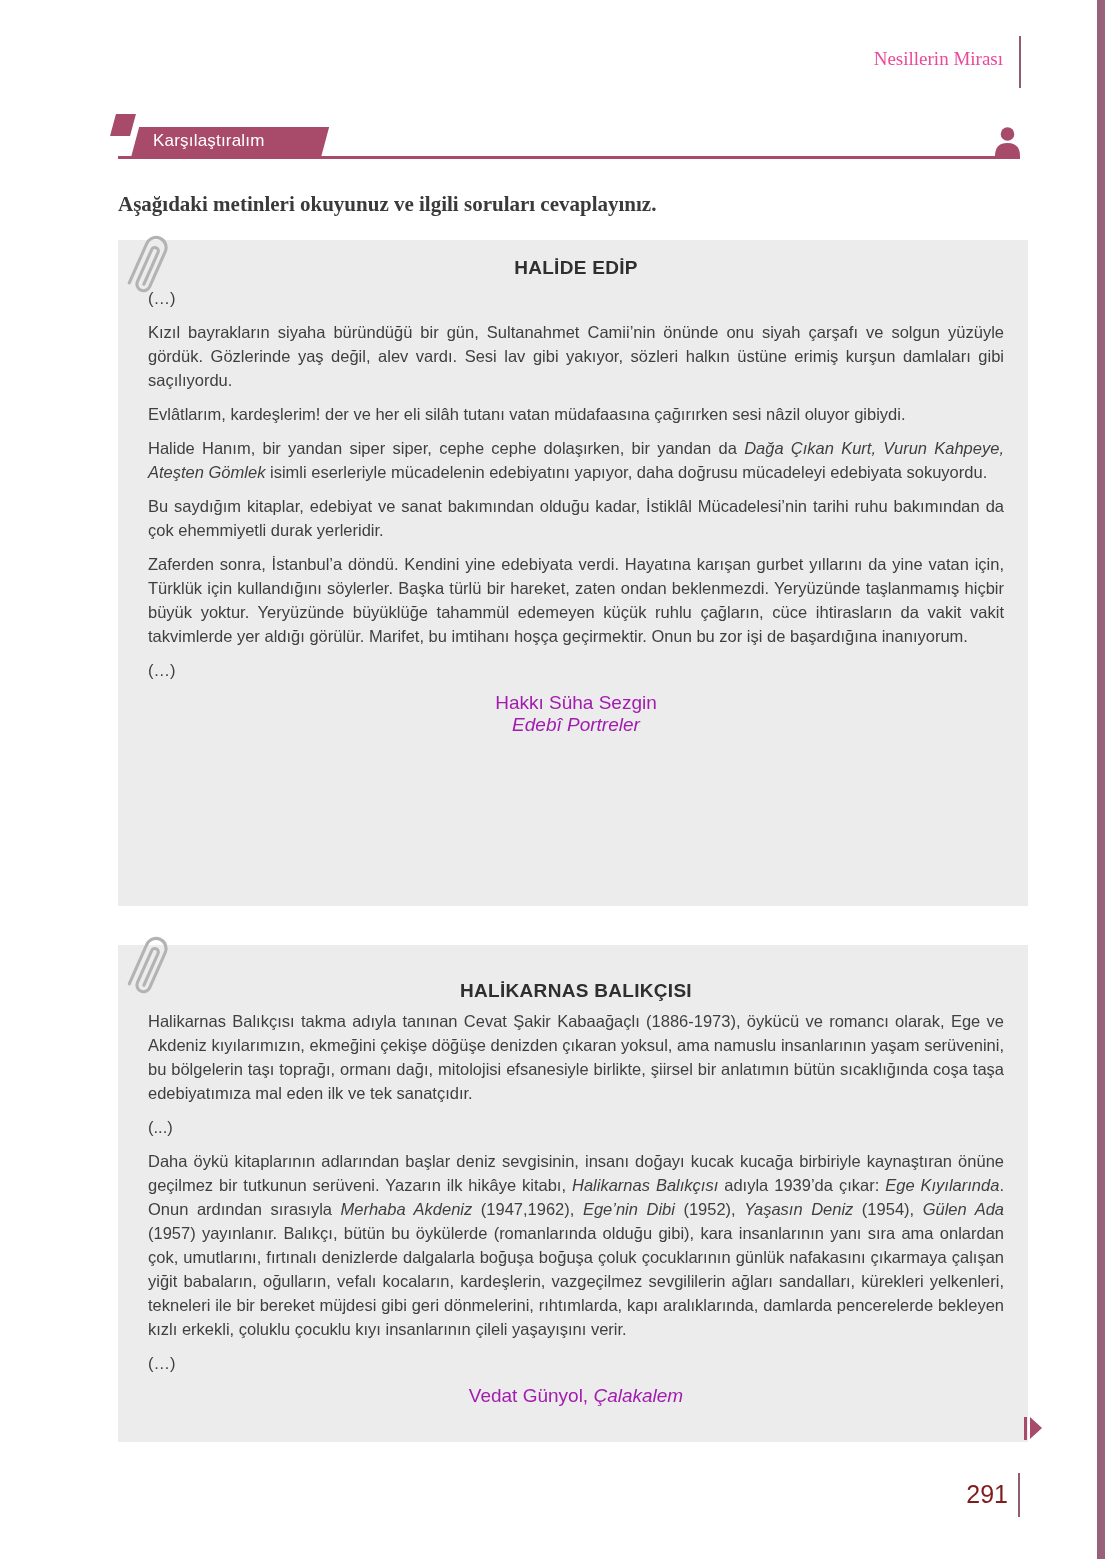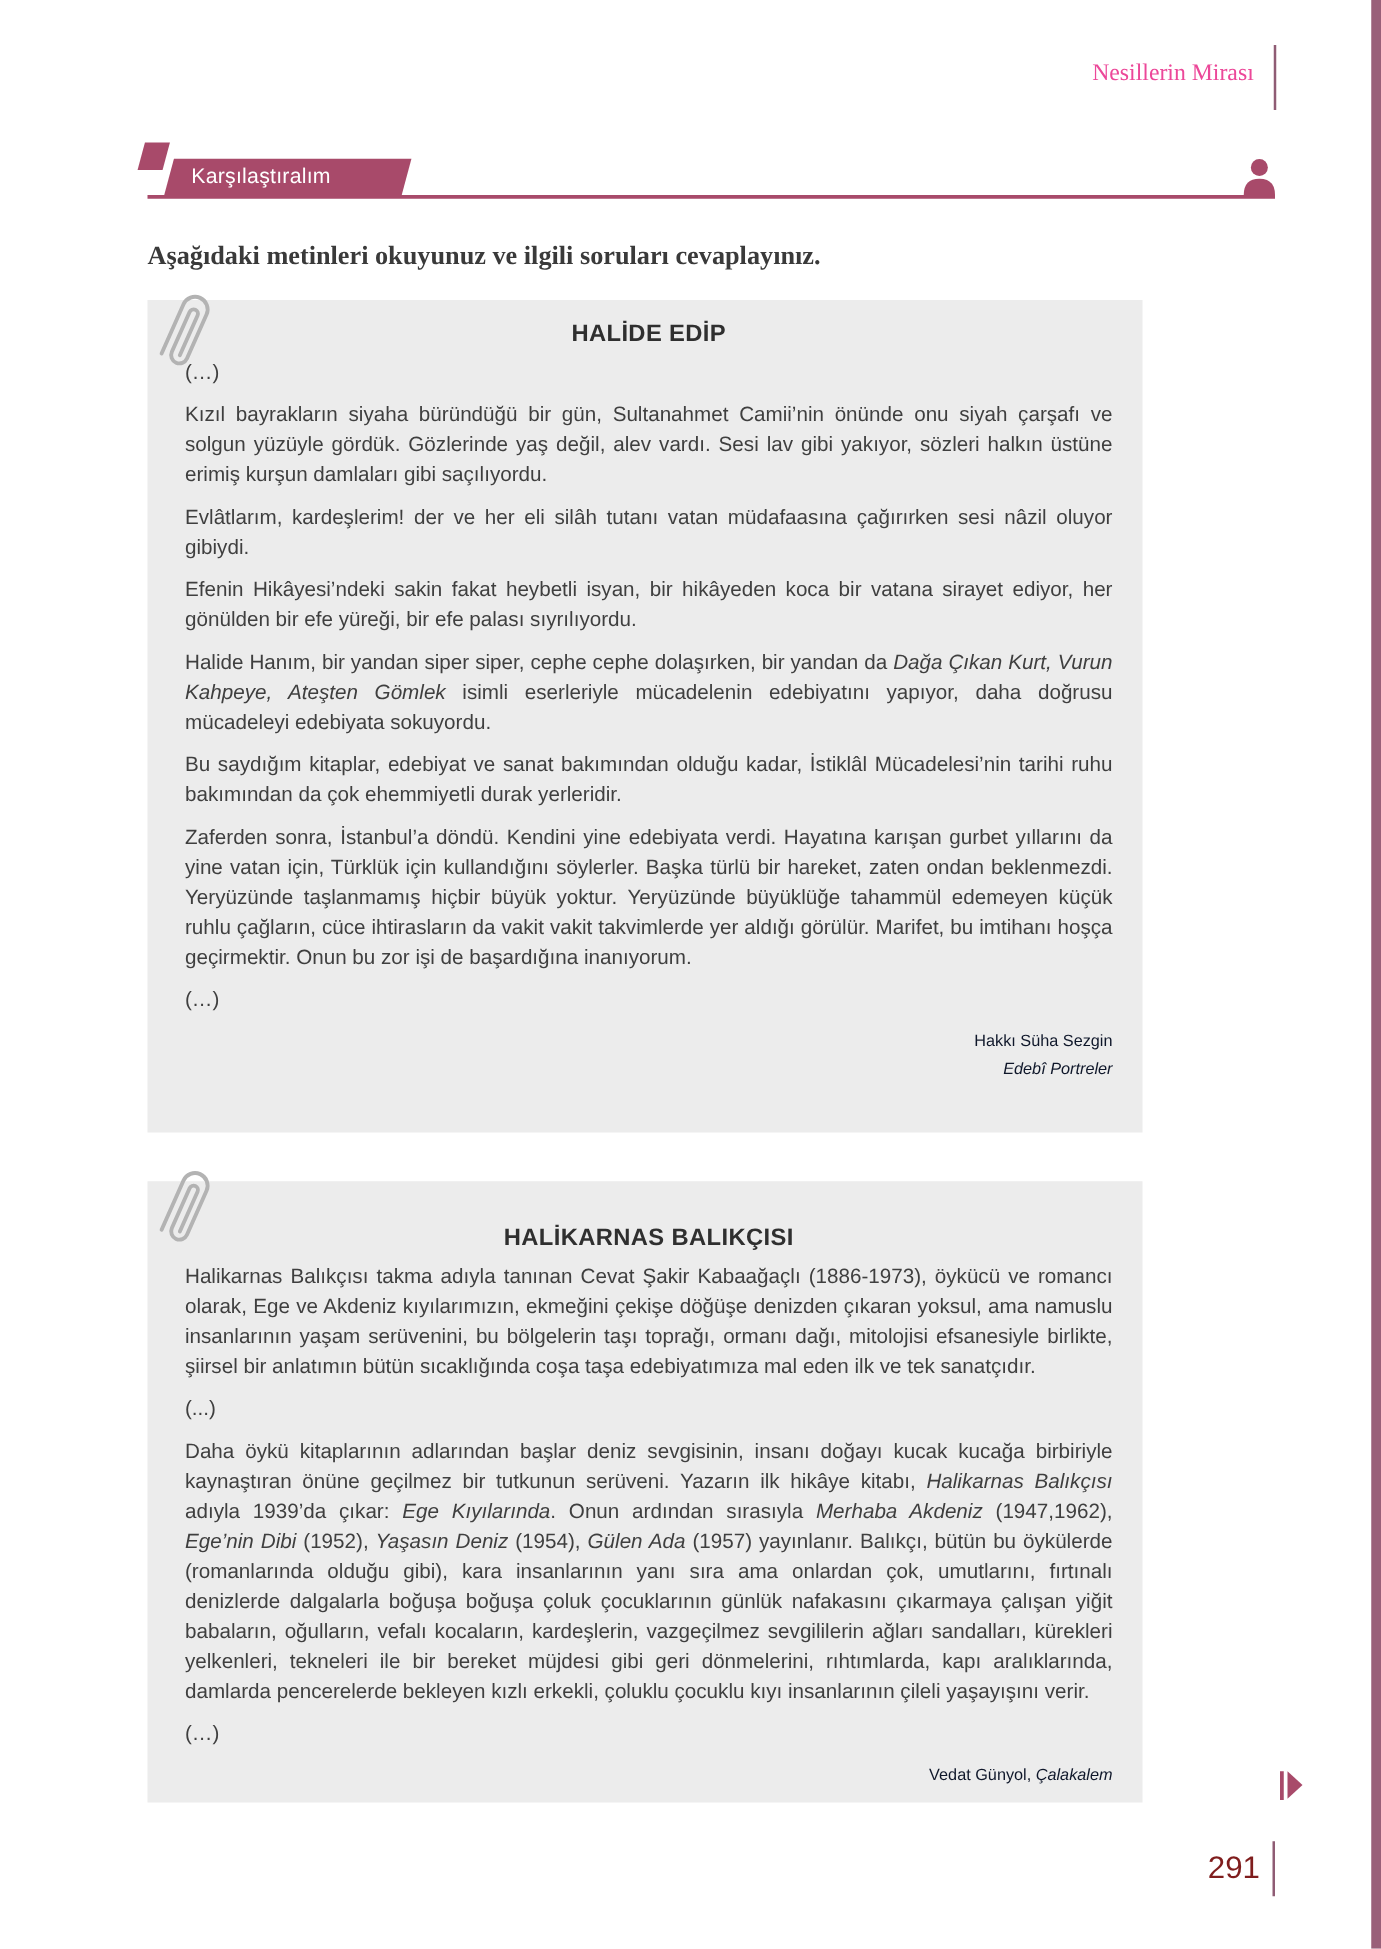--- a/index.html
+++ b/index.html
@@ -25,39 +25,39 @@
   .ribbon-line{position:absolute;left:118px;top:156px;width:902px;height:3px;background:#a84a6a;}
   .person-icon{position:absolute;left:992px;top:126px;width:31px;height:31px;}
 
   .instruction{
     position:absolute;left:118px;top:192px;
     font-family:"Liberation Serif", serif;font-weight:bold;
     font-size:21px;color:#3a3a3a;
   }
 
   .textbox{
-    position:absolute;left:118px;width:796px;background:#ececec;
+    position:absolute;left:118px;width:910px;background:#ececec;
     box-sizing:border-box;padding:16px 24px 16px 30px;
   }
   .box1{top:240px;height:666px;}
   .box2{top:945px;height:497px;padding-top:34px;}
 
   .paperclip{position:absolute;left:8px;top:-14px;width:44px;height:70px;transform:rotate(24deg);}
   .box2 .paperclip{top:-18px;}
 
   .box-title{
     margin:0 0 6px 0;text-align:center;
     font-size:19px;font-weight:bold;line-height:24px;color:#2f2f2f;letter-spacing:0.3px;
   }
   .paras p{
     margin:0 0 10px 0;font-size:16.5px;line-height:24px;color:#3f3f3f;
     text-align:justify;
   }
   .attribution div{
-    text-align:right;font-size:13px;line-height:22px;color:#0f172a;
+    text-align:center;font-size:19px;line-height:22px;color:#a21caf;
   }
 
   .next-arrow{position:absolute;left:1024px;top:1417px;width:20px;height:24px;}
   .next-arrow .bar{position:absolute;left:0;top:0;width:3px;height:23px;background:#a84a6a;}
   .next-arrow .tri{
     position:absolute;left:6px;top:0;width:0;height:0;
     border-top:11.5px solid transparent;border-bottom:11.5px solid transparent;
     border-left:12px solid #a84a6a;
   }
 
@@ -88,21 +88,20 @@
 
 <section class="textbox box1">
   <svg class="paperclip" viewBox="0 0 24 36">
     <path d="M7.5 33 V9.5 a5.5 5.5 0 0 1 11 0 v21 a3.6 3.6 0 0 1 -7.2 0 V11.5 a1.9 1.9 0 0 1 3.8 0 v19" fill="none" stroke="#b3b3b3" stroke-width="1.7" stroke-linecap="round"></path>
   </svg>
   <h2 class="box-title">HALİDE EDİP</h2>
   <div class="paras">
       <p><span>(…)</span></p>
       <p><span>Kızıl bayrakların siyaha büründüğü bir gün, Sultanahmet Camii’nin önünde onu siyah çarşafı ve solgun yüzüyle gördük. Gözlerinde yaş değil, alev vardı. Sesi lav gibi yakıyor, sözleri halkın üstüne erimiş kurşun damlaları gibi saçılıyordu.</span></p>
       <p><span>Evlâtlarım, kardeşlerim! der ve her eli silâh tutanı vatan müdafaasına çağırırken sesi nâzil oluyor gibiydi.</span></p>
-      <p><span>Efenin Hikâyesi’ndeki sakin fakat heybetli isyan, bir hikâyeden koca bir vatana sirayet ediyor, her gönülden bir efe yüreği, bir efe palası sıyrılıyordu.</span></p>
       <p><span>Halide Hanım, bir yandan siper siper, cephe cephe dolaşırken, bir yandan da </span><i>Dağa Çıkan Kurt, Vurun Kahpeye, Ateşten Gömlek</i><span> isimli eserleriyle mücadelenin edebiyatını yapıyor, daha doğrusu mücadeleyi edebiyata sokuyordu.</span></p>
       <p><span>Bu saydığım kitaplar, edebiyat ve sanat bakımından olduğu kadar, İstiklâl Mücadelesi’nin tarihi ruhu bakımından da çok ehemmiyetli durak yerleridir.</span></p>
       <p><span>Zaferden sonra, İstanbul’a döndü. Kendini yine edebiyata verdi. Hayatına karışan gurbet yıllarını da yine vatan için, Türklük için kullandığını söylerler. Başka türlü bir hareket, zaten ondan beklenmezdi. Yeryüzünde taşlanmamış hiçbir büyük yoktur. Yeryüzünde büyüklüğe tahammül edemeyen küçük ruhlu çağların, cüce ihtirasların da vakit vakit takvimlerde yer aldığı görülür. Marifet, bu imtihanı hoşça geçirmektir. Onun bu zor işi de başardığına inanıyorum.</span></p>
       <p><span>(…)</span></p>
     </div>
   <div class="attribution">
       <div><span>Hakkı Süha Sezgin</span></div>
       <div><i>Edebî Portreler</i></div>
     </div>
 </section>

